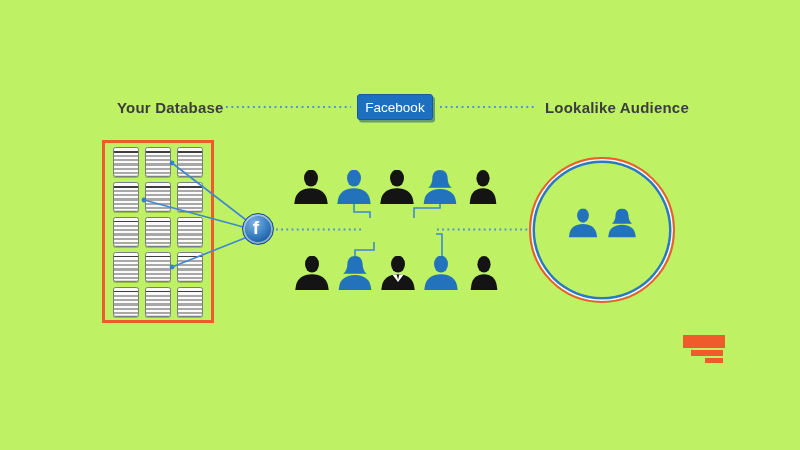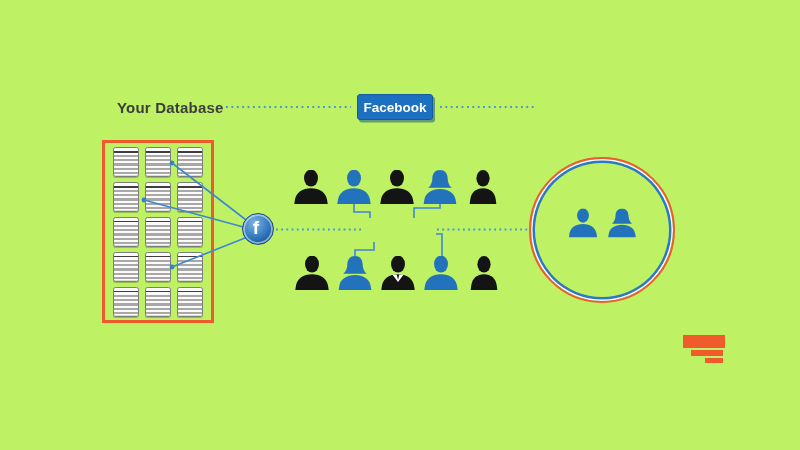--- a/index.html
+++ b/index.html
@@ -16,21 +16,21 @@
 
   
   .hdr-label{position:absolute;top:99px;font-size:15px;font-weight:700;color:var(--label-text);letter-spacing:.2px;white-space:nowrap;}
   .hdr-left{left:117px;}
   .hdr-right{left:545px;}
   .btn{
     position:absolute;display:flex;align-items:center;justify-content:center;
     background:var(--button-blue);color:#ffffff;border:1px solid #155a9e;border-radius:3px;
     box-shadow:2px 2.5px 0 rgba(18,70,122,.5);box-sizing:border-box;cursor:pointer;
   }
-  .fb-btn{left:357px;top:94px;width:76px;height:26px;font-size:13.5px;font-weight:700;}
+  .fb-btn{left:357px;top:94px;width:76px;height:26px;font-size:13.5px;font-weight:400;}
   .match-btn{left:362px;top:217px;width:75px;height:26px;font-size:14px;font-weight:700;z-index:3;}
 
   
   .db-rect{
     position:absolute;left:102px;top:140px;width:112px;height:183px;box-sizing:border-box;
     border:3px solid var(--accent-orange);
     display:grid;grid-template-columns:repeat(3,26px);grid-auto-rows:30px;
     column-gap:6px;row-gap:5px;place-content:center;z-index:0;
   }
   .doc{
@@ -109,20 +109,21 @@
     </symbol>
   </defs>
 </svg>
 
 <div class="stage">
 
   <div class="hdr-label hdr-left">Your Database</div>
   <div class="btn fb-btn">
     <span>Facebook</span>
   </div>
+  <div class="hdr-label hdr-right">Lookalike Audience</div>
 
   <div class="db-rect">
       <div class="doc"></div>
       <div class="doc"></div>
       <div class="doc"></div>
       <div class="doc"></div>
       <div class="doc"></div>
       <div class="doc"></div>
       <div class="doc"></div>
       <div class="doc"></div>

